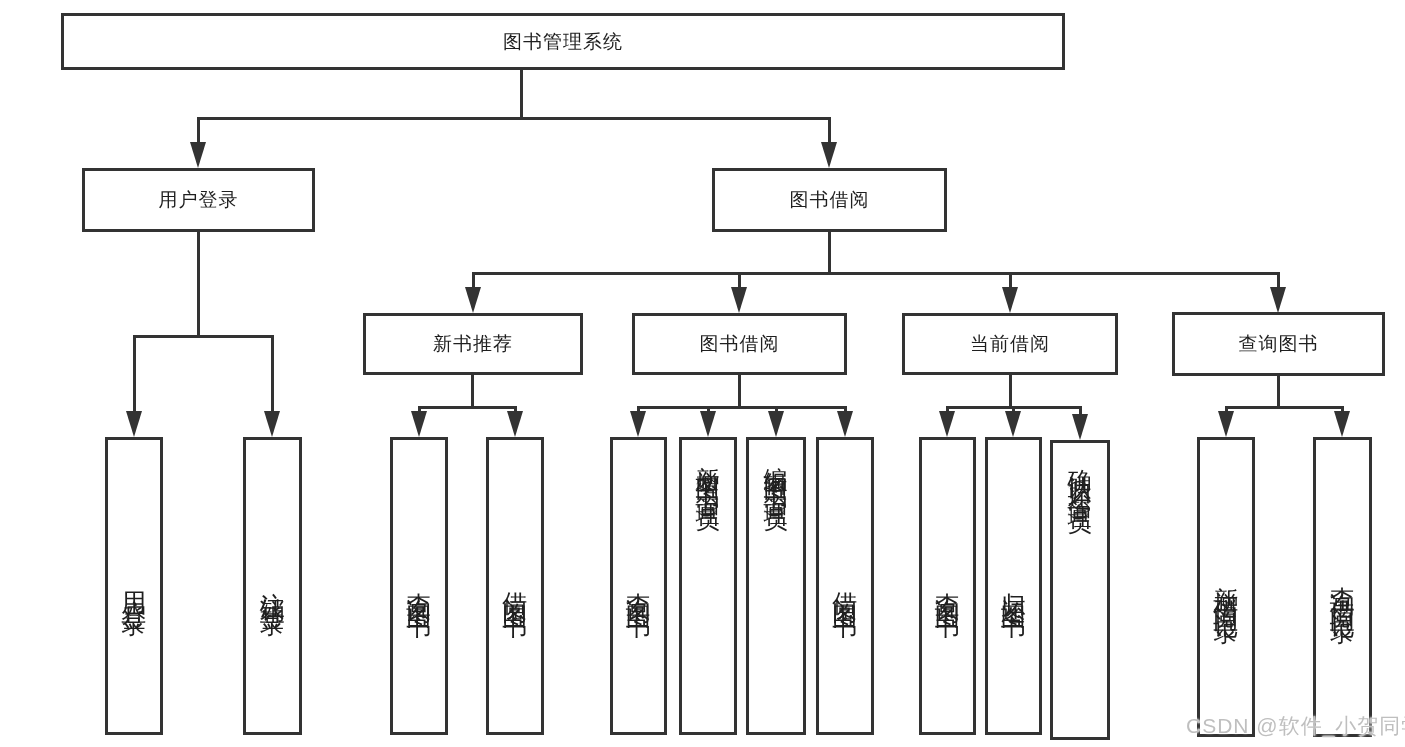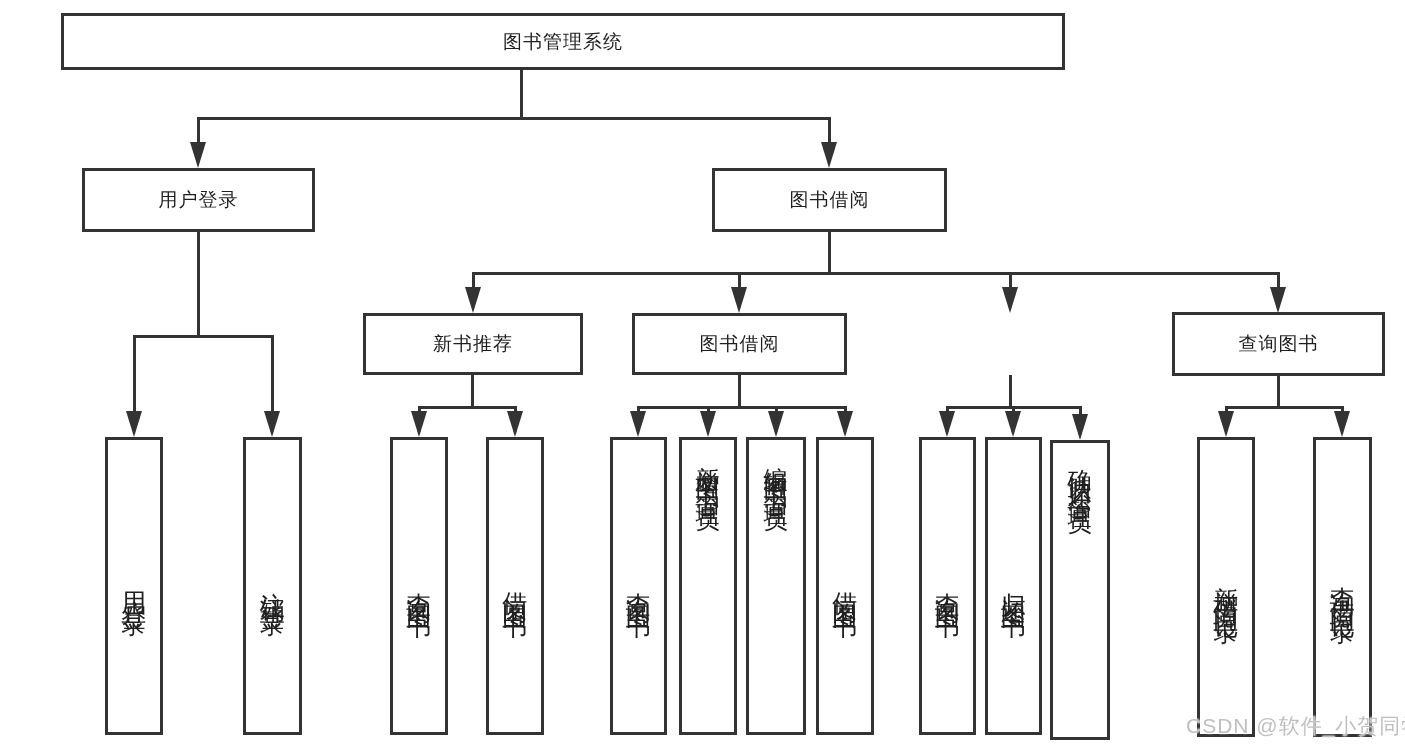--- a/index.html
+++ b/index.html
@@ -97,20 +97,23 @@
   <div class="arrow" style="left:1002px; top:287px;"></div>
   <div class="vline" style="left:1277px; top:272px; height:18px;"></div>
   <div class="arrow" style="left:1270px; top:287px;"></div>
 
   <div class="box hbox" style="left:363px; top:313px; width:220px; height:62px;">
     <span>新书推荐</span>
   </div>
   <div class="box hbox" style="left:632px; top:313px; width:215px; height:62px;">
     <span>图书借阅</span>
   </div>
+  <div class="box hbox" style="left:902px; top:313px; width:216px; height:62px;">
+    <span>当前借阅</span>
+  </div>
   <div class="box hbox" style="left:1172px; top:312px; width:213px; height:64px;">
     <span>查询图书</span>
   </div>
 
   <div class="vline" style="left:471px; top:375px; height:33px;"></div>
   <div class="hline" style="left:418px; top:406px; width:98px;"></div>
   <div class="vline" style="left:418px; top:406px; height:8px;"></div>
   <div class="arrow" style="left:411px; top:411px;"></div>
   <div class="vline" style="left:514px; top:406px; height:8px;"></div>
   <div class="arrow" style="left:507px; top:411px;"></div>

